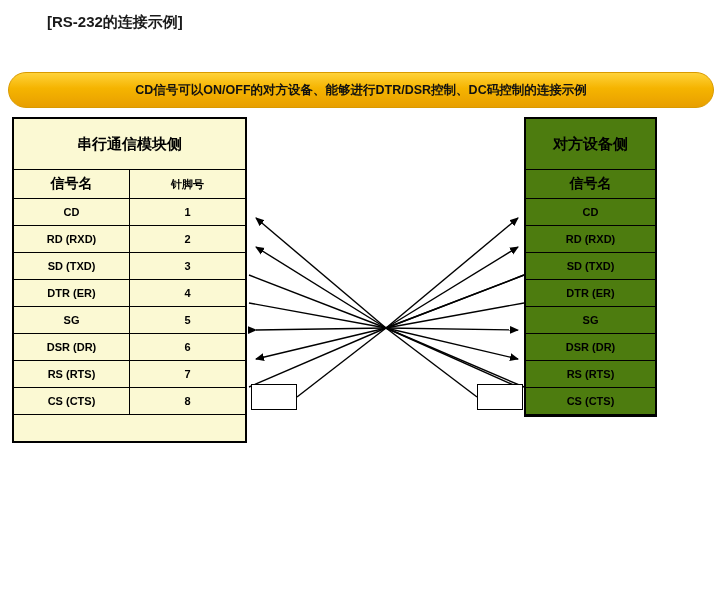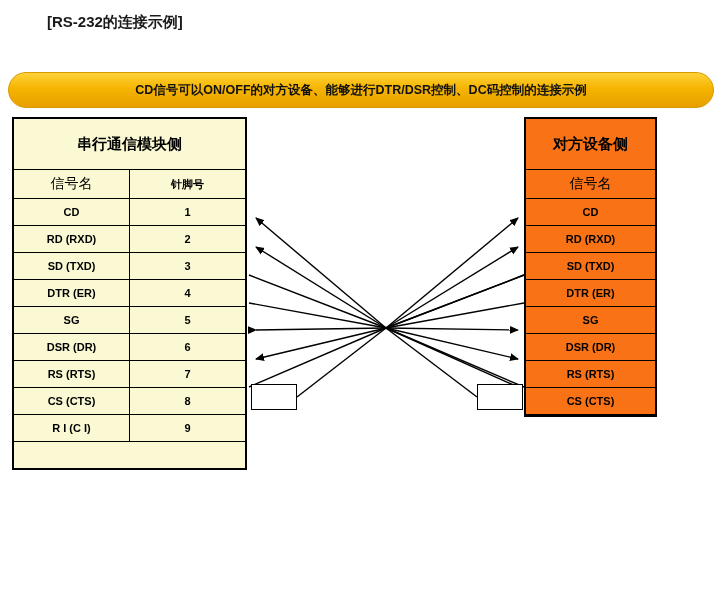--- a/index.html
+++ b/index.html
@@ -65,21 +65,21 @@
     box-sizing: border-box;
     background: #fbf9d3;
   }
   .right-table {
     position: absolute;
     left: 524px;
     top: 117px;
     width: 133px;
     border: 2px solid #000000;
     box-sizing: border-box;
-    background: #f97316;
+    background: #4d7c0f;
   }
   .tbl {
     border-collapse: collapse;
     width: 100%;
     table-layout: fixed;
   }
   .tbl td {
     border: 1px solid #000000;
     text-align: center;
     font-size: 13px;
@@ -90,21 +90,21 @@
   }
   .tbl td.hdr-title {
     height: 50px;
     font-size: 15px;
     font-weight: bold;
     border: none;
     border-bottom: 1px solid #000000;
   }
   .tbl td.colhdr {
     font-size: 14px;
-    font-weight: normal;
+    font-weight: bold;
     height: 28px;
   }
   .tbl td.sig {
     font-size: 11px;
     font-weight: bold;
   }
   .tbl td.pin {
     font-size: 11px;
     font-weight: bold;
     width: 84px;
@@ -193,24 +193,20 @@
       </tr>
       <tr>
         <td class="sig outer-l">RS (RTS)</td>
         <td class="pin outer-r">7</td>
       </tr>
       <tr>
         <td class="sig outer-l">CS (CTS)</td>
         <td class="pin outer-r">8</td>
       </tr>
       <tr>
-        <td class="sig outer-l">R I (C I)</td>
-        <td class="pin outer-r">9</td>
-      </tr>
-      <tr>
         <td class="filler" colspan="2"></td>
       </tr>
     </tbody>
       </table>
   </div>
 
   <div class="right-table">
     <table class="tbl">
       <tbody>
           <tr>

